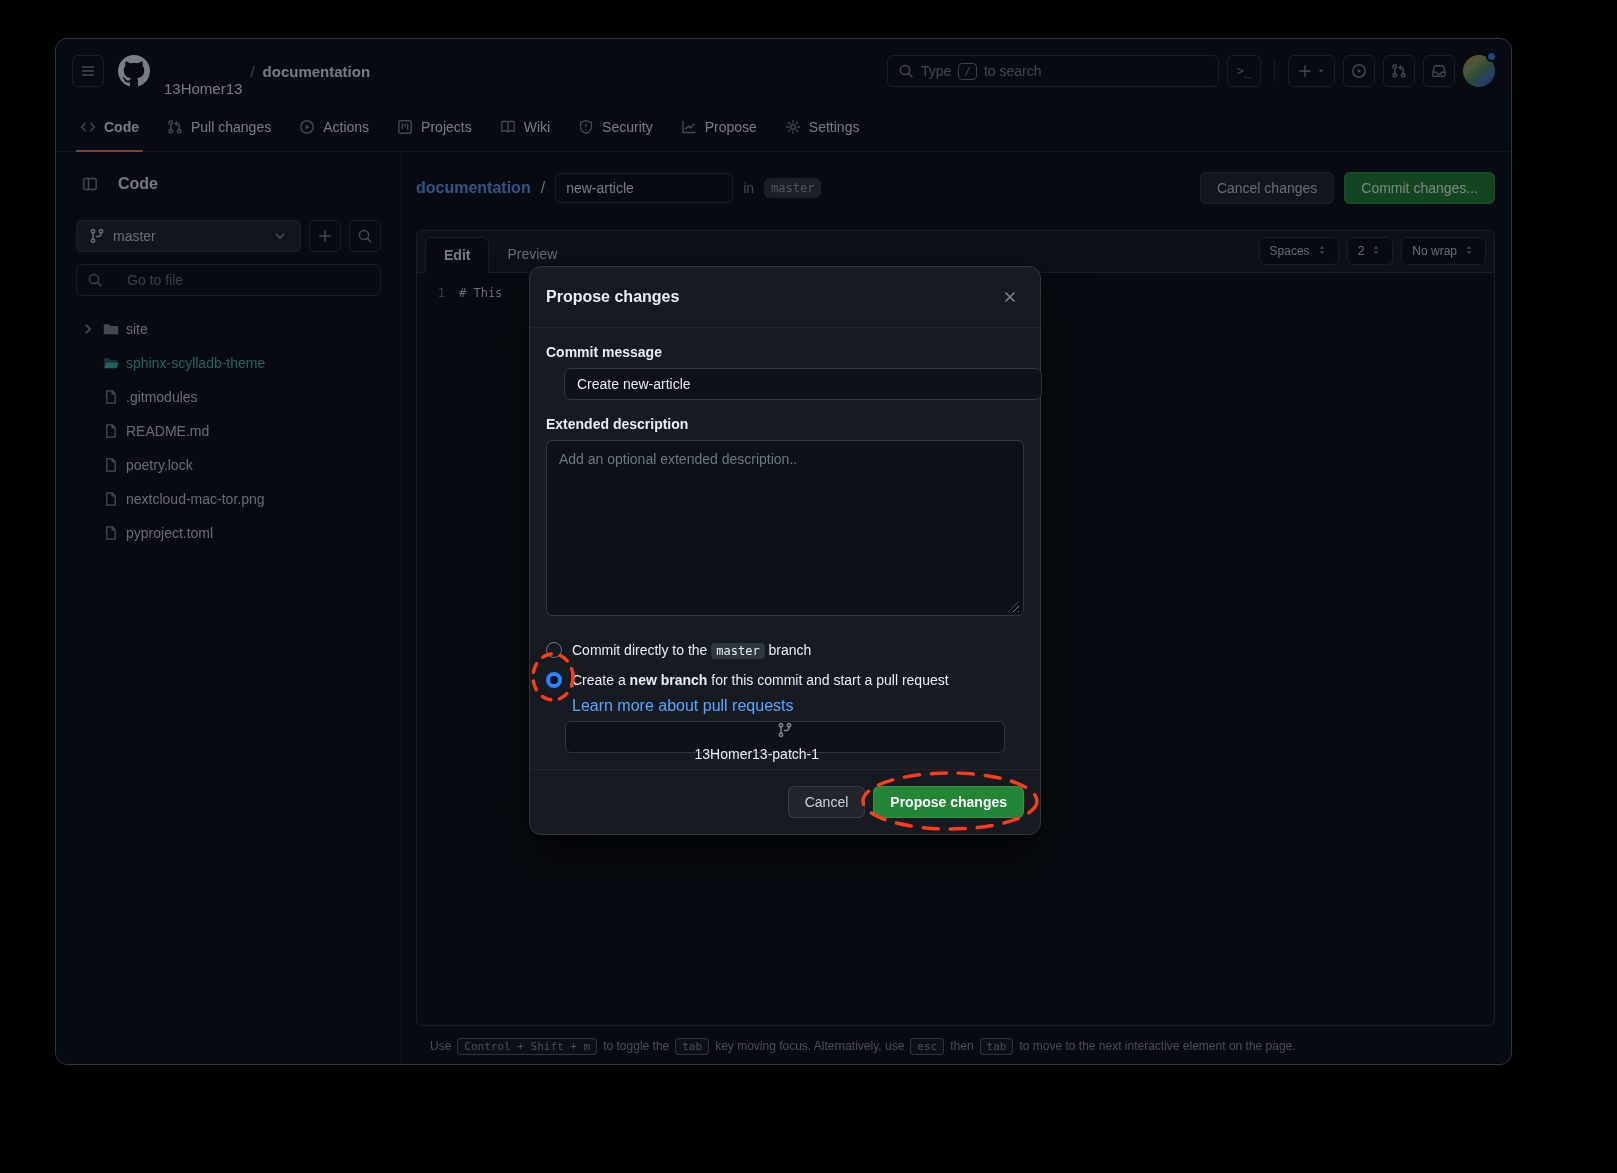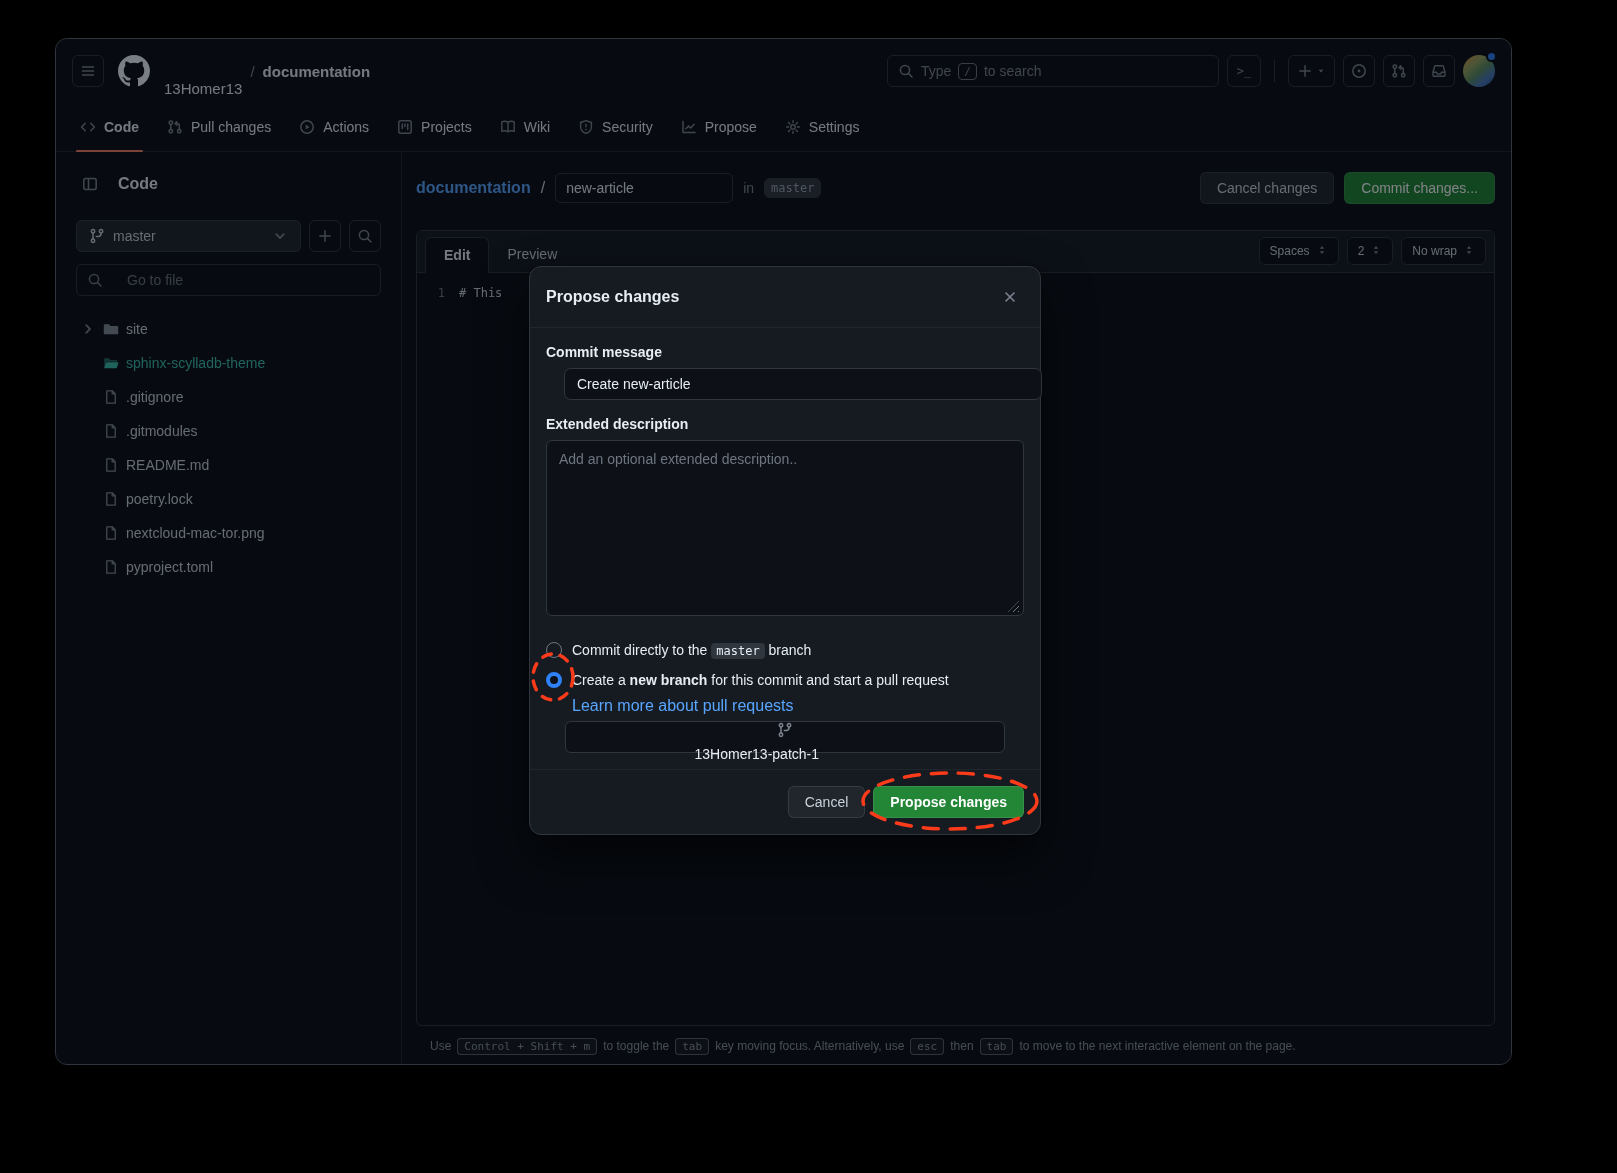--- a/index.html
+++ b/index.html
@@ -411,30 +411,20 @@
             <span class="tlabel">sphinx-scylladb-theme</span>
           </li>
           <li class="tree-row">
             <span class="tw"></span>
             <span class="ticon">
                 <svg class="ic" viewBox="0 0 16 16" fill="none" stroke="currentColor" stroke-width="1.3" stroke-linejoin="round">
                   <path d="M3.8 1.8h5.4l3 3v9.4H3.8Z"></path>
                   <path d="M9.2 1.8v3h3"></path>
                 </svg>
               </span>
-            <span class="tlabel">.gitignore</span>
-          </li>
-          <li class="tree-row">
-            <span class="tw"></span>
-            <span class="ticon">
-                <svg class="ic" viewBox="0 0 16 16" fill="none" stroke="currentColor" stroke-width="1.3" stroke-linejoin="round">
-                  <path d="M3.8 1.8h5.4l3 3v9.4H3.8Z"></path>
-                  <path d="M9.2 1.8v3h3"></path>
-                </svg>
-              </span>
             <span class="tlabel">.gitmodules</span>
           </li>
           <li class="tree-row">
             <span class="tw"></span>
             <span class="ticon">
                 <svg class="ic" viewBox="0 0 16 16" fill="none" stroke="currentColor" stroke-width="1.3" stroke-linejoin="round">
                   <path d="M3.8 1.8h5.4l3 3v9.4H3.8Z"></path>
                   <path d="M9.2 1.8v3h3"></path>
                 </svg>
               </span>

